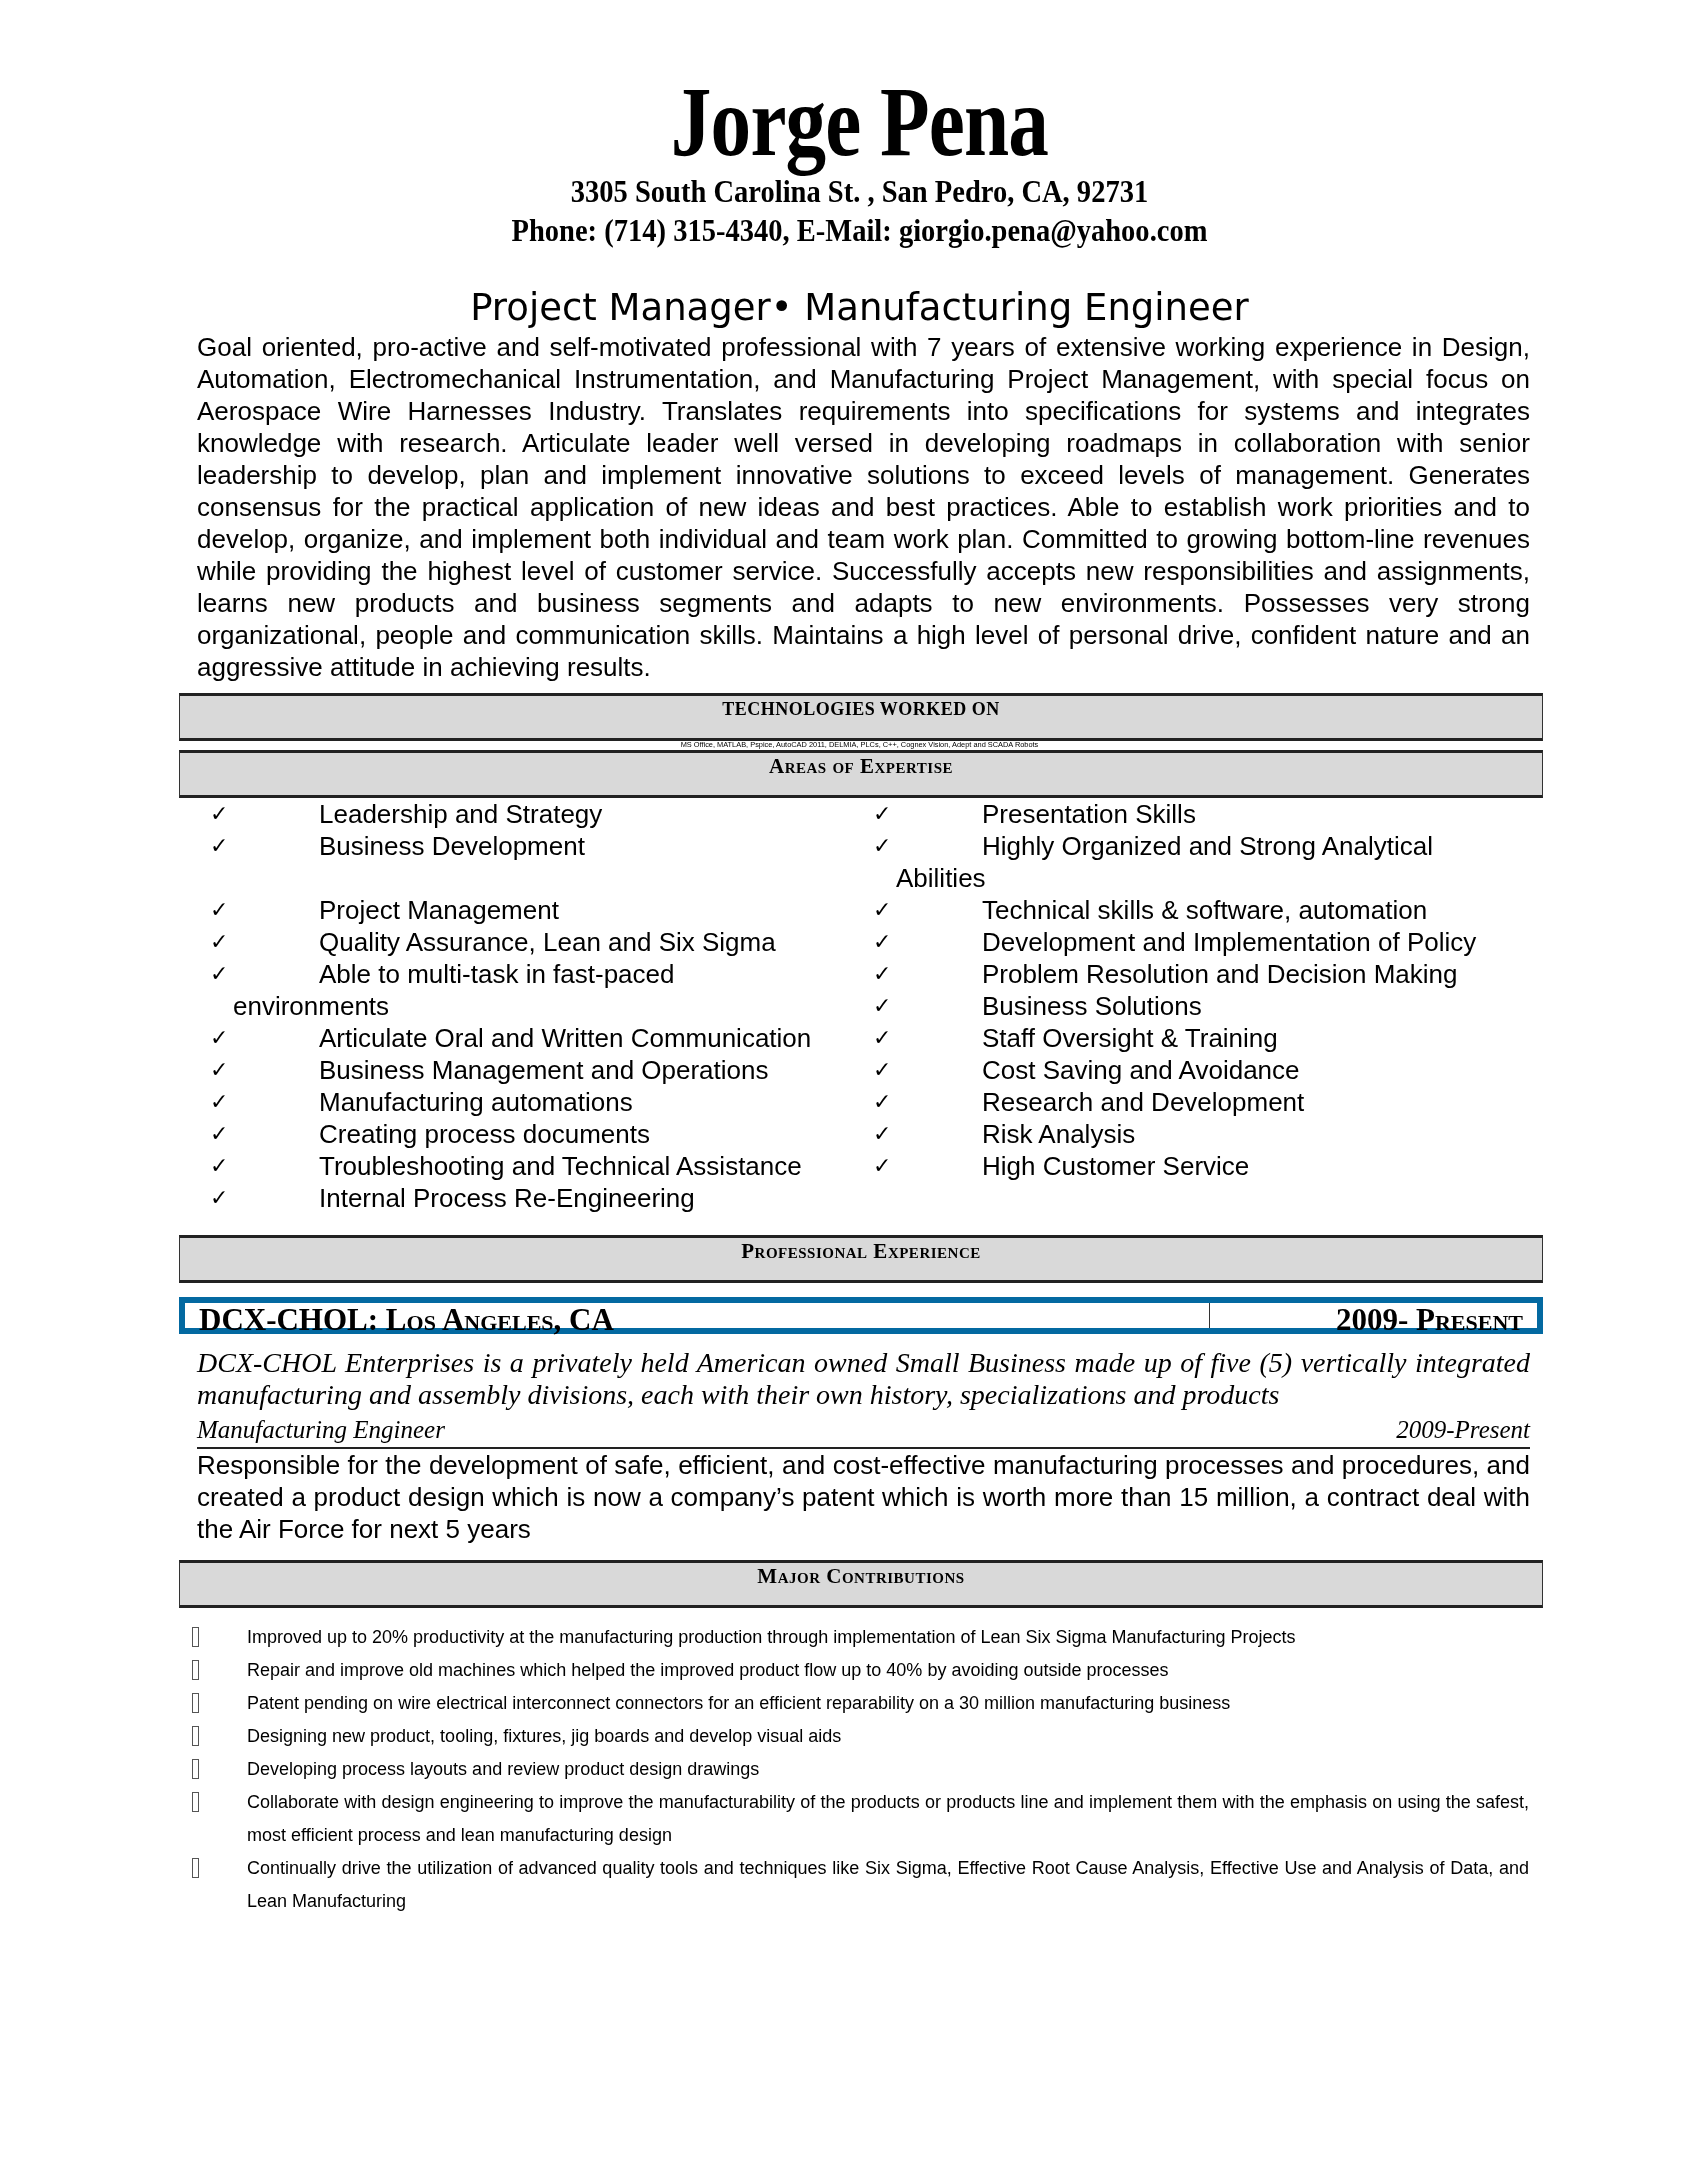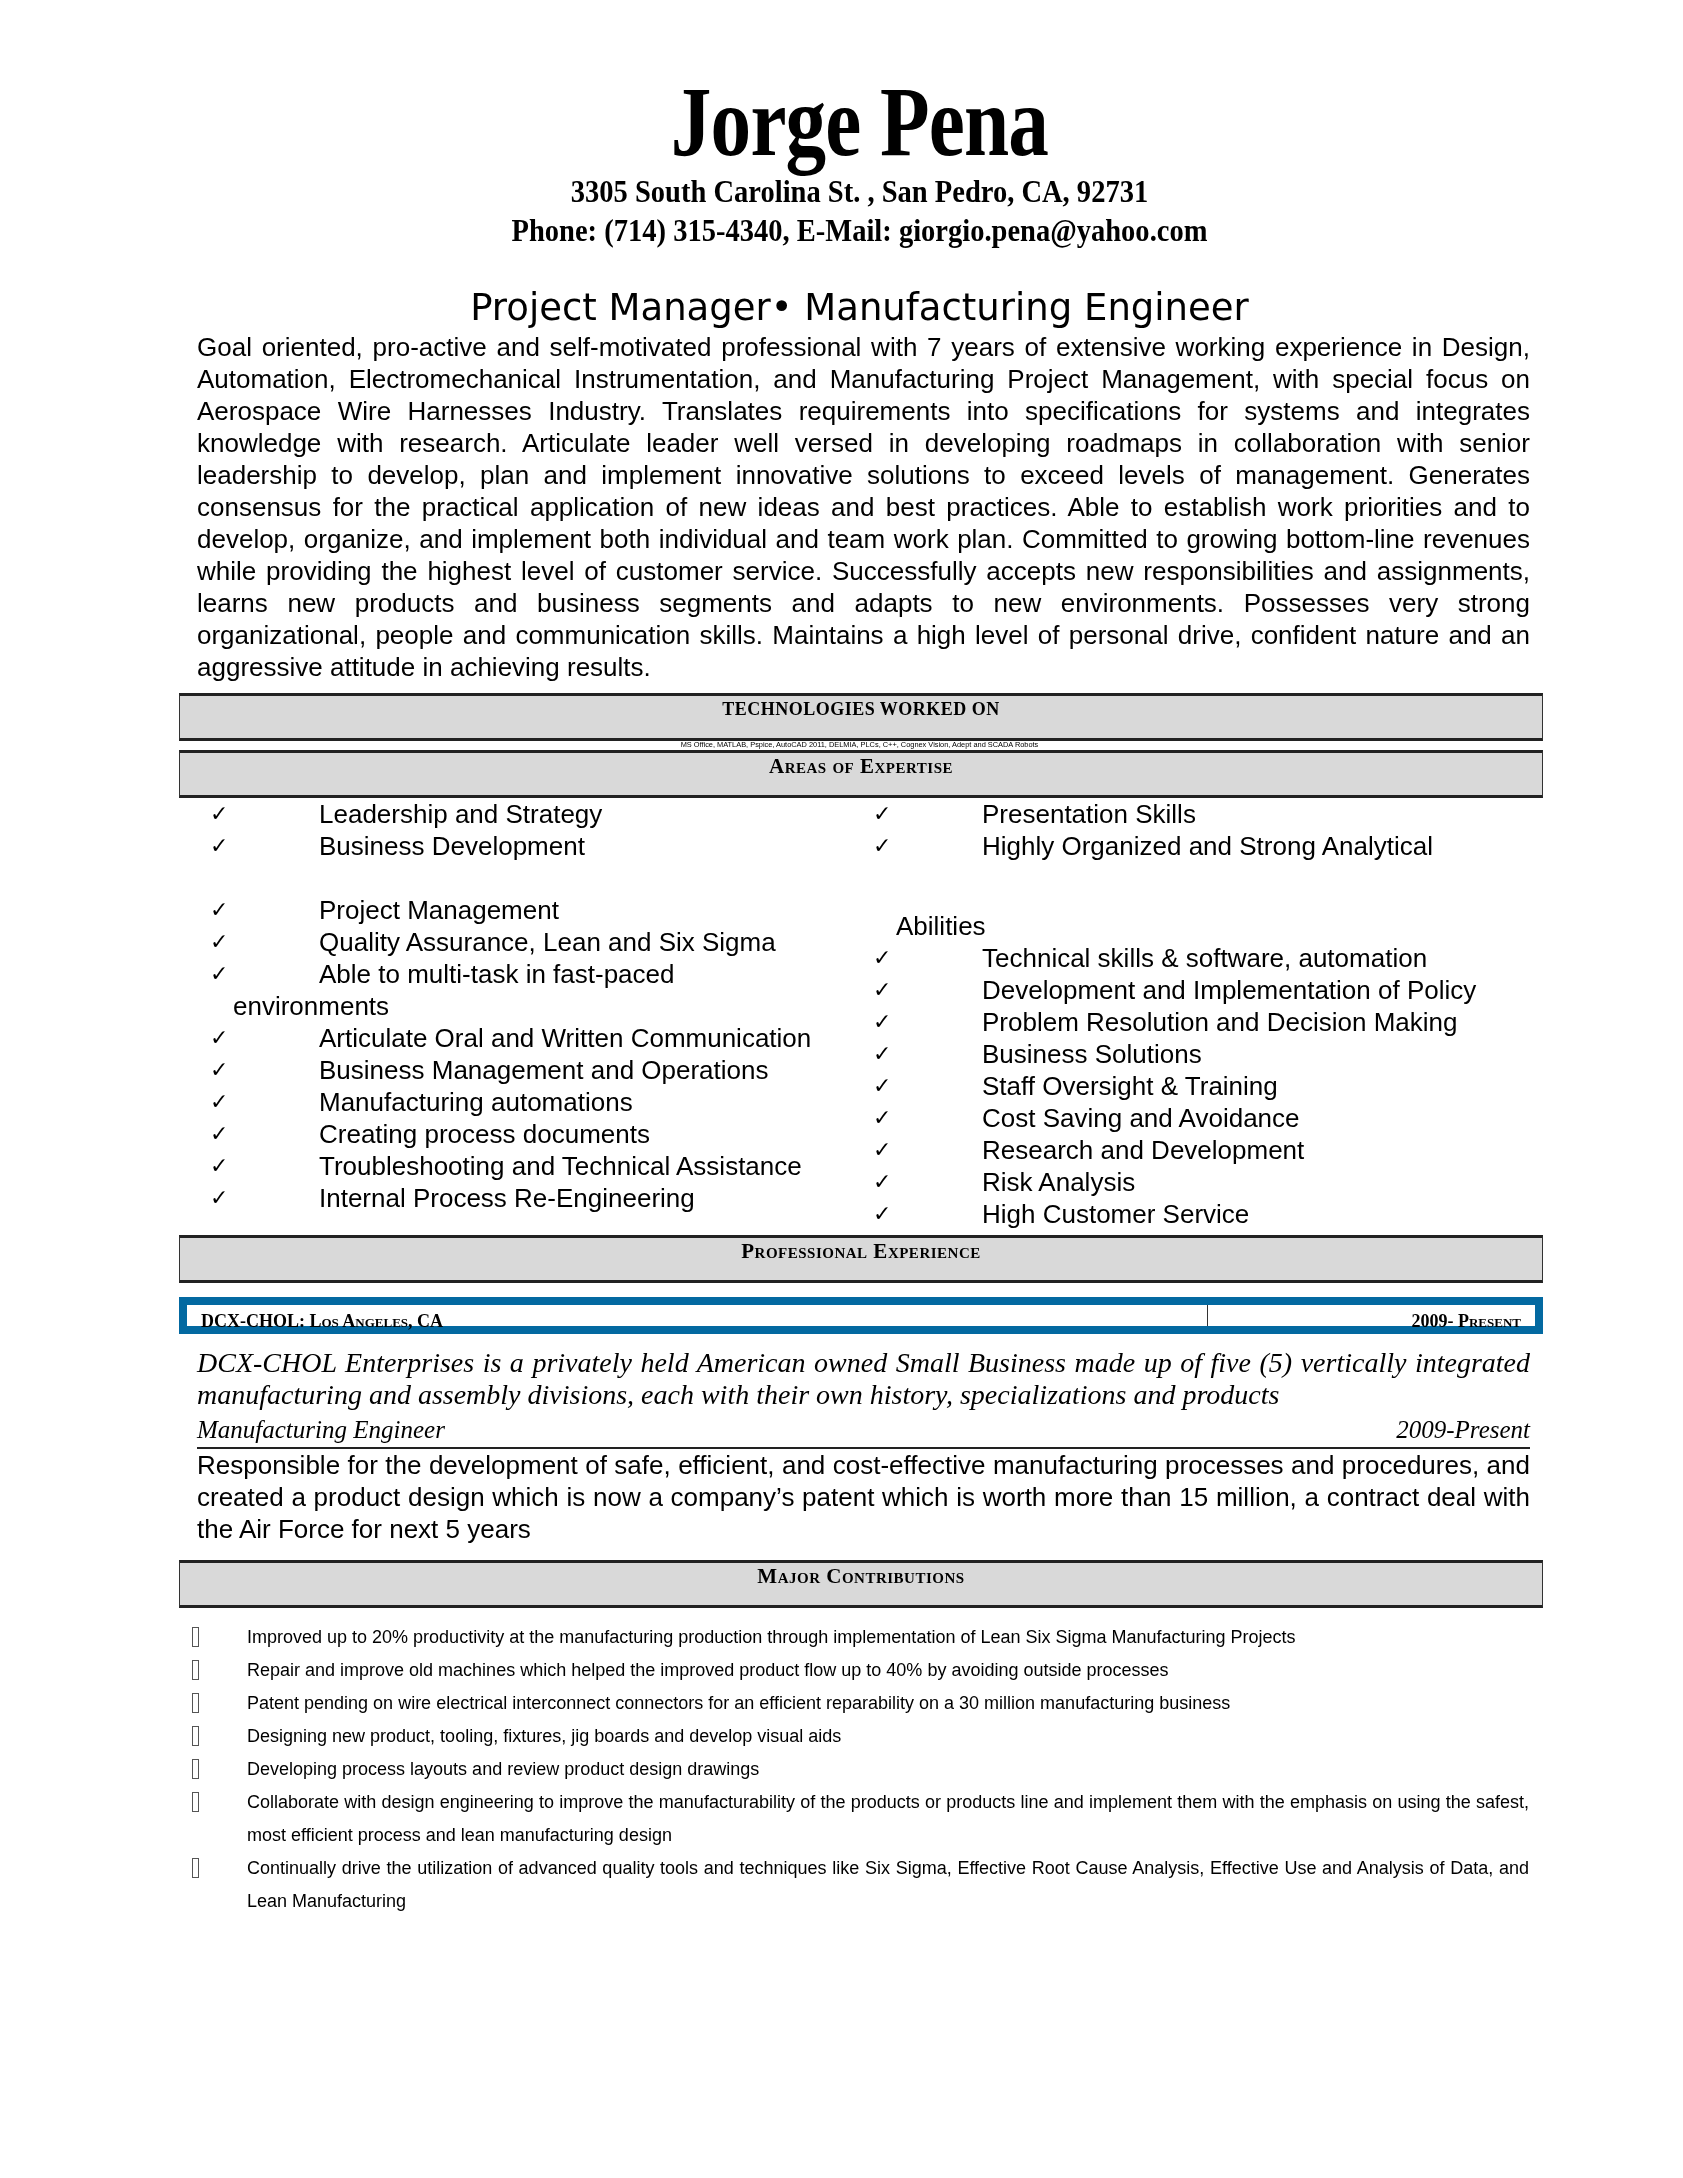--- a/index.html
+++ b/index.html
@@ -34,25 +34,25 @@
 
   .col { position: absolute; font-family: "Liberation Sans", sans-serif; font-size: 26px; line-height: 32px; }
   .col.left { left: 179px; width: 653px; top: 798px; }
   .col.right { left: 842px; width: 693px; top: 798px; }
   .skill { position: relative; }
   .skill .check { position: absolute; left: 13px; top: 0; font-family: "DejaVu Sans", sans-serif; font-size: 22px; }
   .col.left .skill .text { display: block; padding-left: 122px; }
   .col.right .skill .text { display: block; padding-left: 122px; }
   .skill .wrap { display: block; }
   .col.left .skill .wrap { padding-left: 36px; }
-  .col.right .skill .wrap { padding-left: 36px; margin-top: 48px; }
+  .col.right .skill .wrap { padding-left: 36px; }
 
   .company { position: absolute; left: 161px; width: 1364px; top: 1297px; height: 37px;
-    border: 8px solid #0369a1; box-sizing: border-box; display: flex;
-    font-family: "Liberation Serif", serif; font-weight: bold; font-size: 18px; line-height: 33px; }
+    border: 6px solid #0369a1; box-sizing: border-box; display: flex;
+    font-family: "Liberation Serif", serif; font-weight: bold; font-size: 31px; line-height: 33px; }
   .company .c-left { flex: 1; padding-left: 14px; font-variant: small-caps; border-right: 1px solid #333; }
   .company .c-right { width: 313px; text-align: right; padding-right: 14px; font-variant: small-caps; }
 
   .company-desc { position: absolute; left: 179px; width: 1333px; top: 1334px;
     font-family: "Liberation Serif", serif; font-style: italic; font-size: 28px; line-height: 32px;
     text-align: justify; text-align-last: left; margin-top: 13px; }
 
   .role { position: absolute; left: 179px; width: 1333px; top: 1413px; height: 36px;
     border-bottom: 2px solid #222; box-sizing: border-box;
     font-family: "Liberation Serif", serif; font-style: italic; font-weight: normal; font-size: 25px; line-height: 34px;

